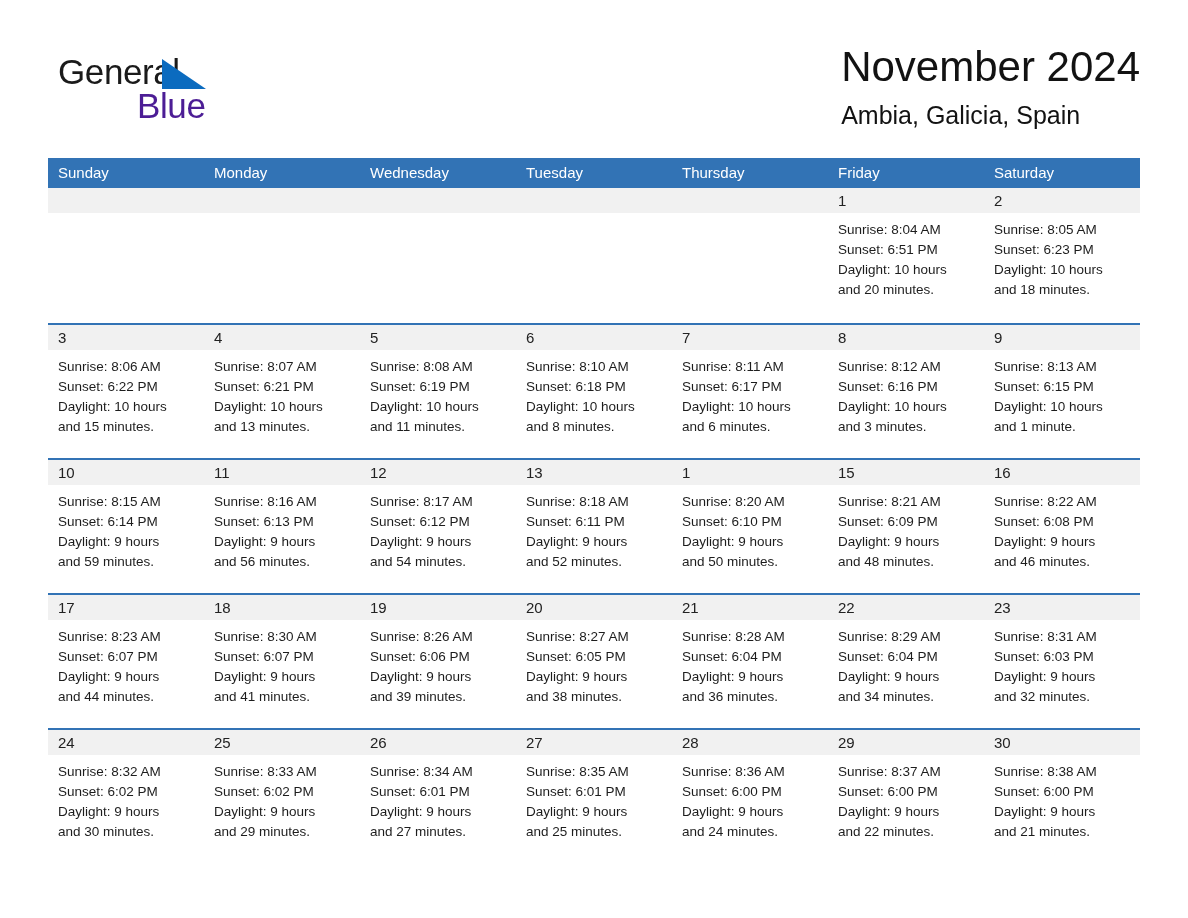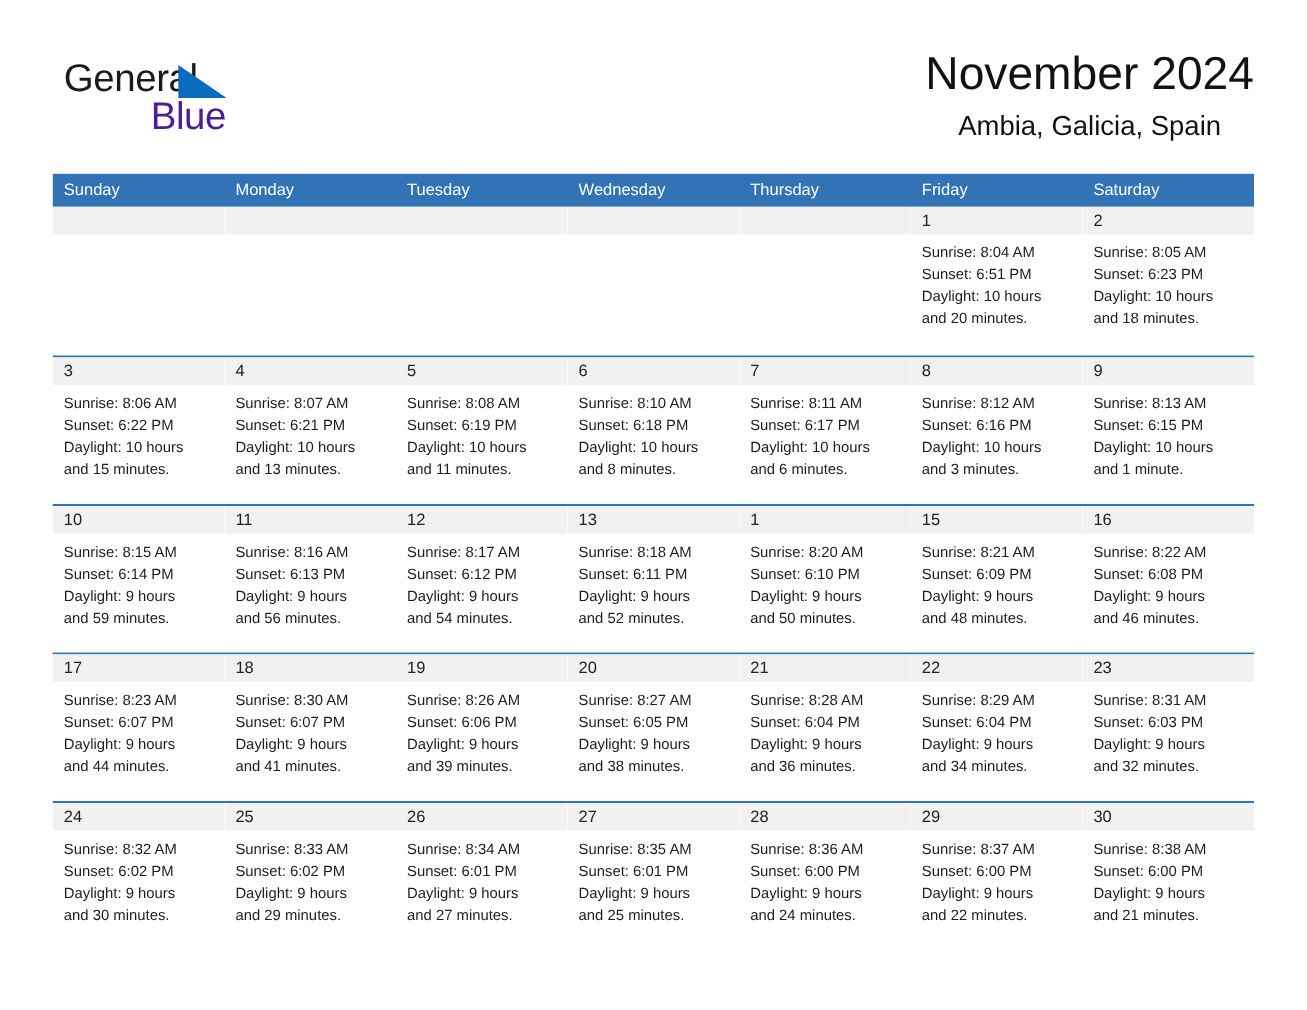--- a/index.html
+++ b/index.html
@@ -61,21 +61,21 @@
     letter-spacing: -0.4px;
     color: #4c1d95;
     font-weight: 400;
     line-height: 40px;
     font-family: "Liberation Sans", sans-serif;
   }
   .title-block {
     position: absolute;
     right: 0;
     top: 0;
-    text-align: center;
+    text-align: left;
   }
   .month-title {
     font-size: 42px;
     line-height: 54px;
     color: #121212;
     font-weight: 400;
     letter-spacing: 0px;
     white-space: nowrap;
   }
   .location-title {
@@ -163,22 +163,22 @@
       <div class="month-title">November 2024</div>
       <div class="location-title">Ambia, Galicia, Spain</div>
     </div>
 
   </div>
 
   <div class="calendar">
     <div class="weekday-row" id="weekday-row">
         <div class="weekday">Sunday</div>
         <div class="weekday">Monday</div>
+        <div class="weekday">Wednesday</div>
         <div class="weekday">Tuesday</div>
-        <div class="weekday">Wednesday</div>
         <div class="weekday">Thursday</div>
         <div class="weekday">Friday</div>
         <div class="weekday">Saturday</div>
       </div>
     <div id="weeks-container">
         <div class="week-row first">
           <div class="day-cell">
             <div class="day-number-band"><span class="day-number"></span></div>
             <div class="day-body"></div>
           </div>

